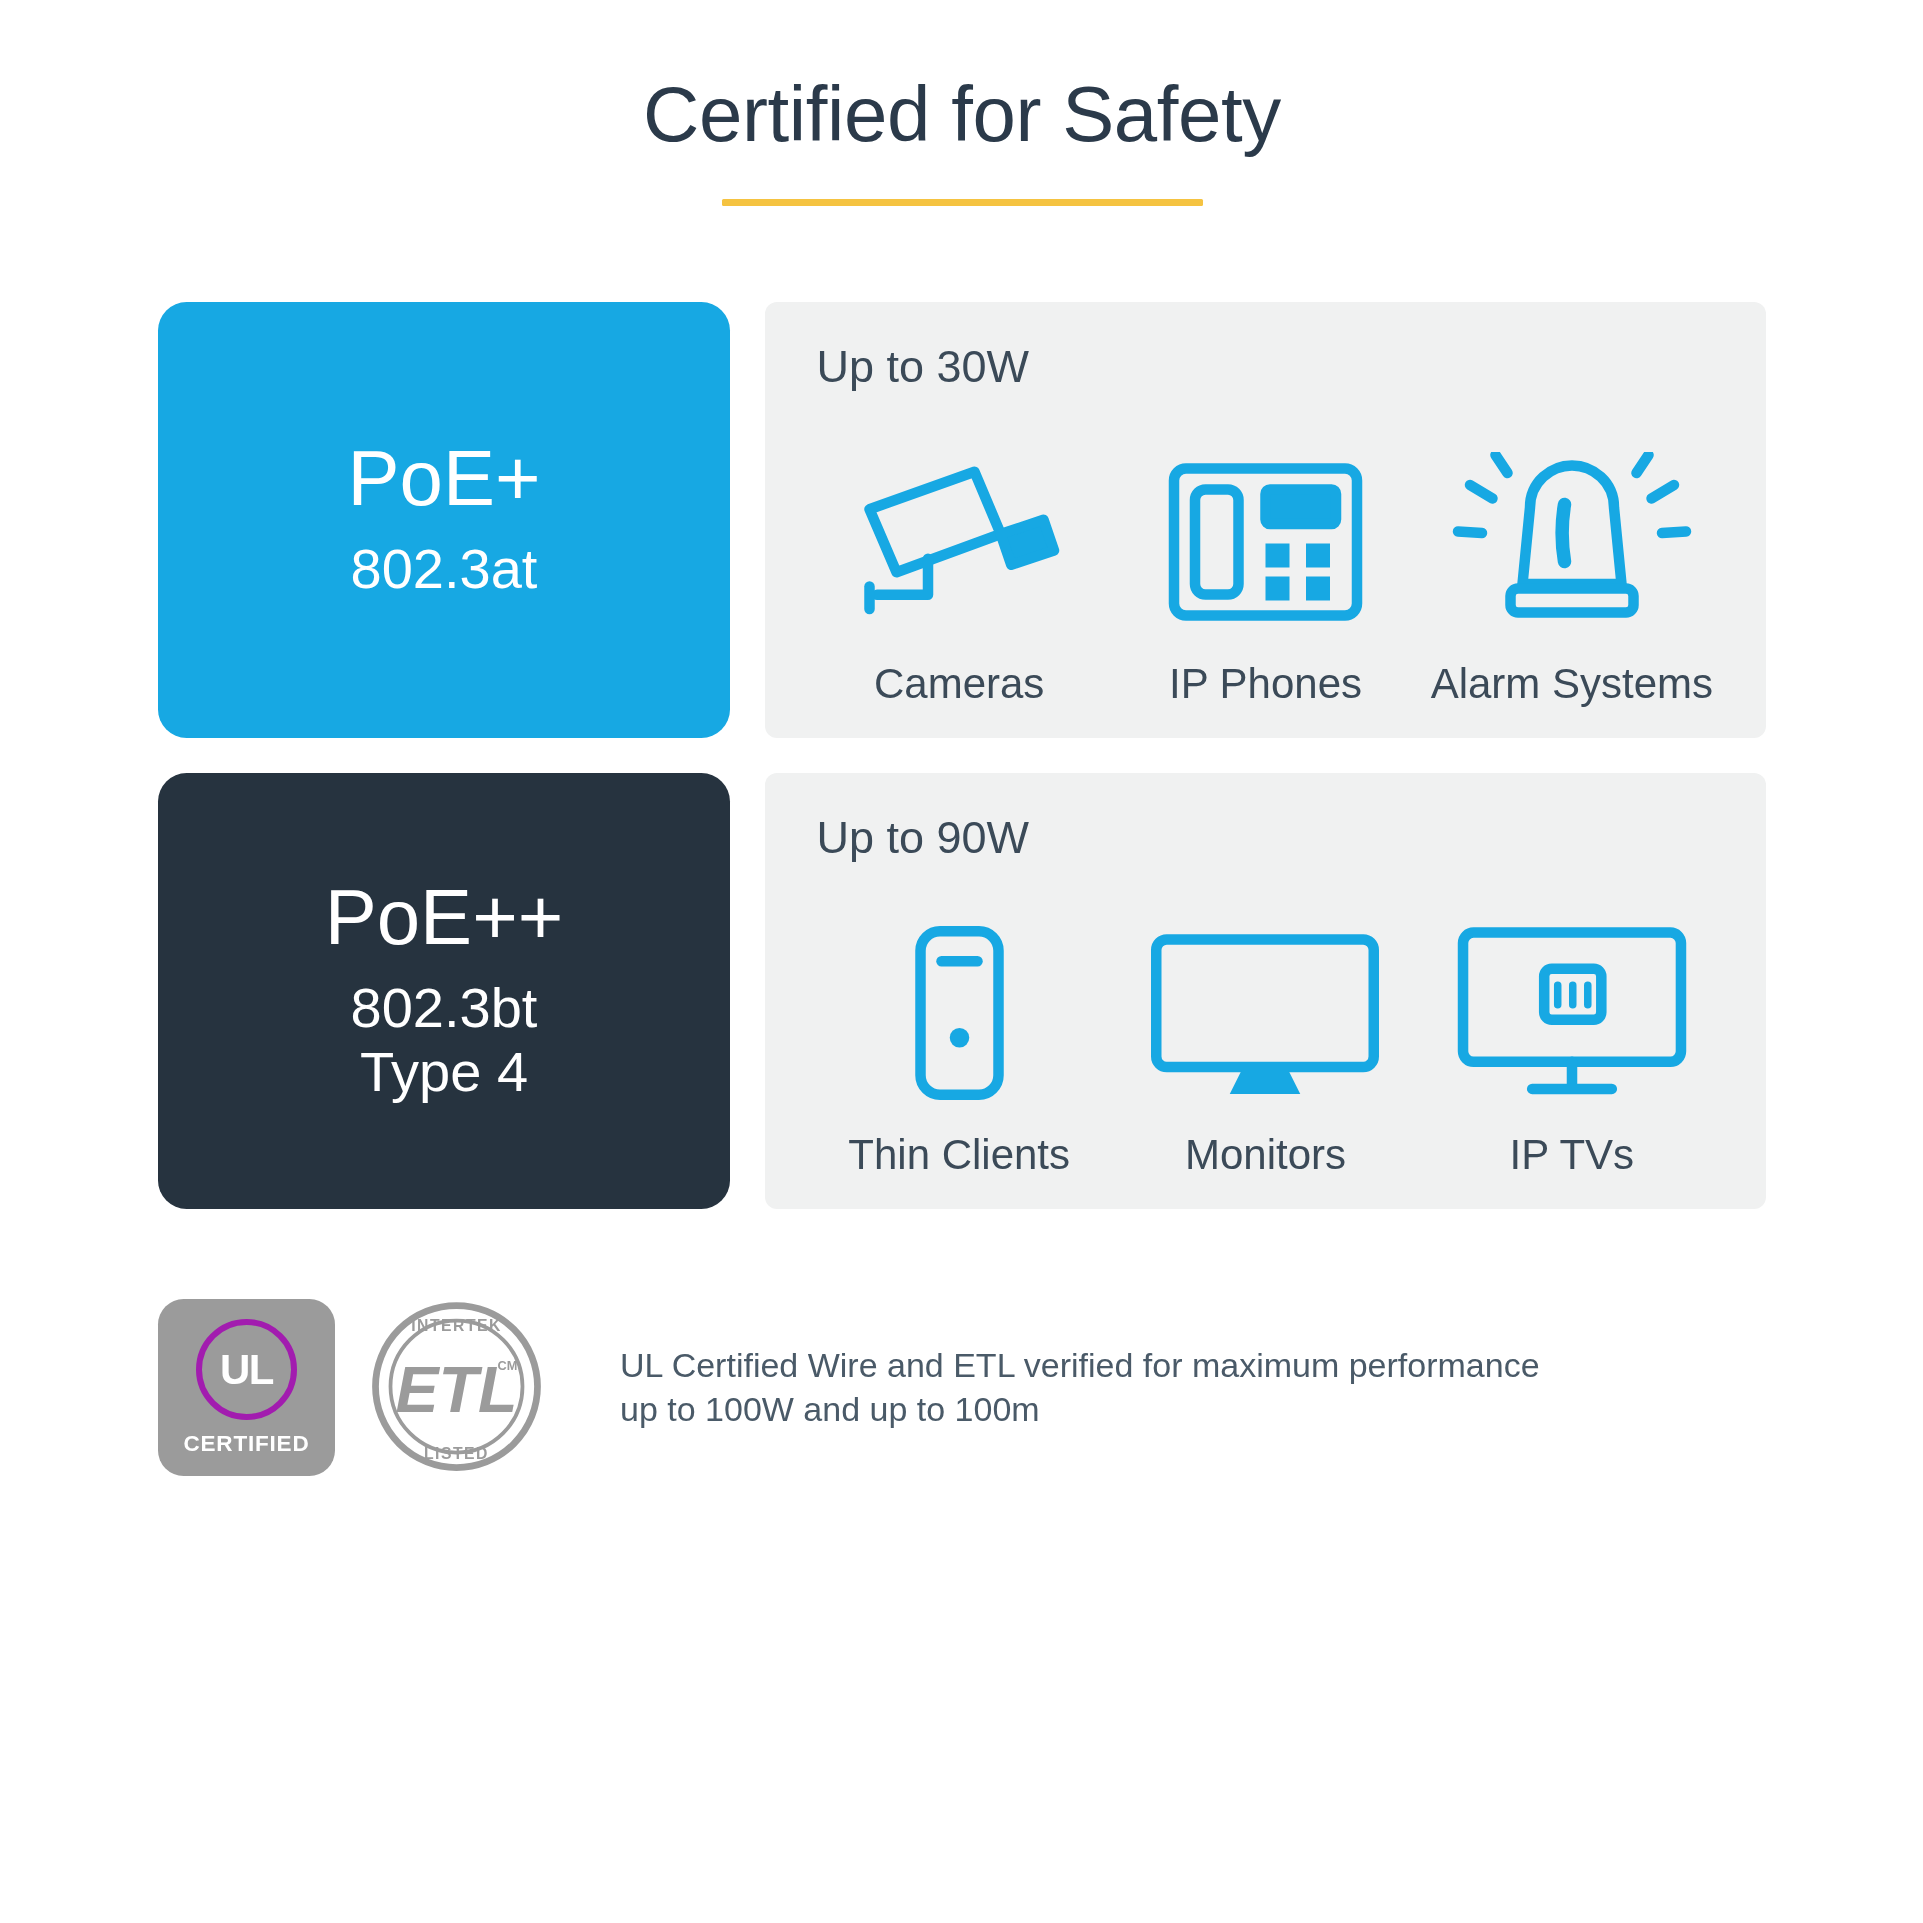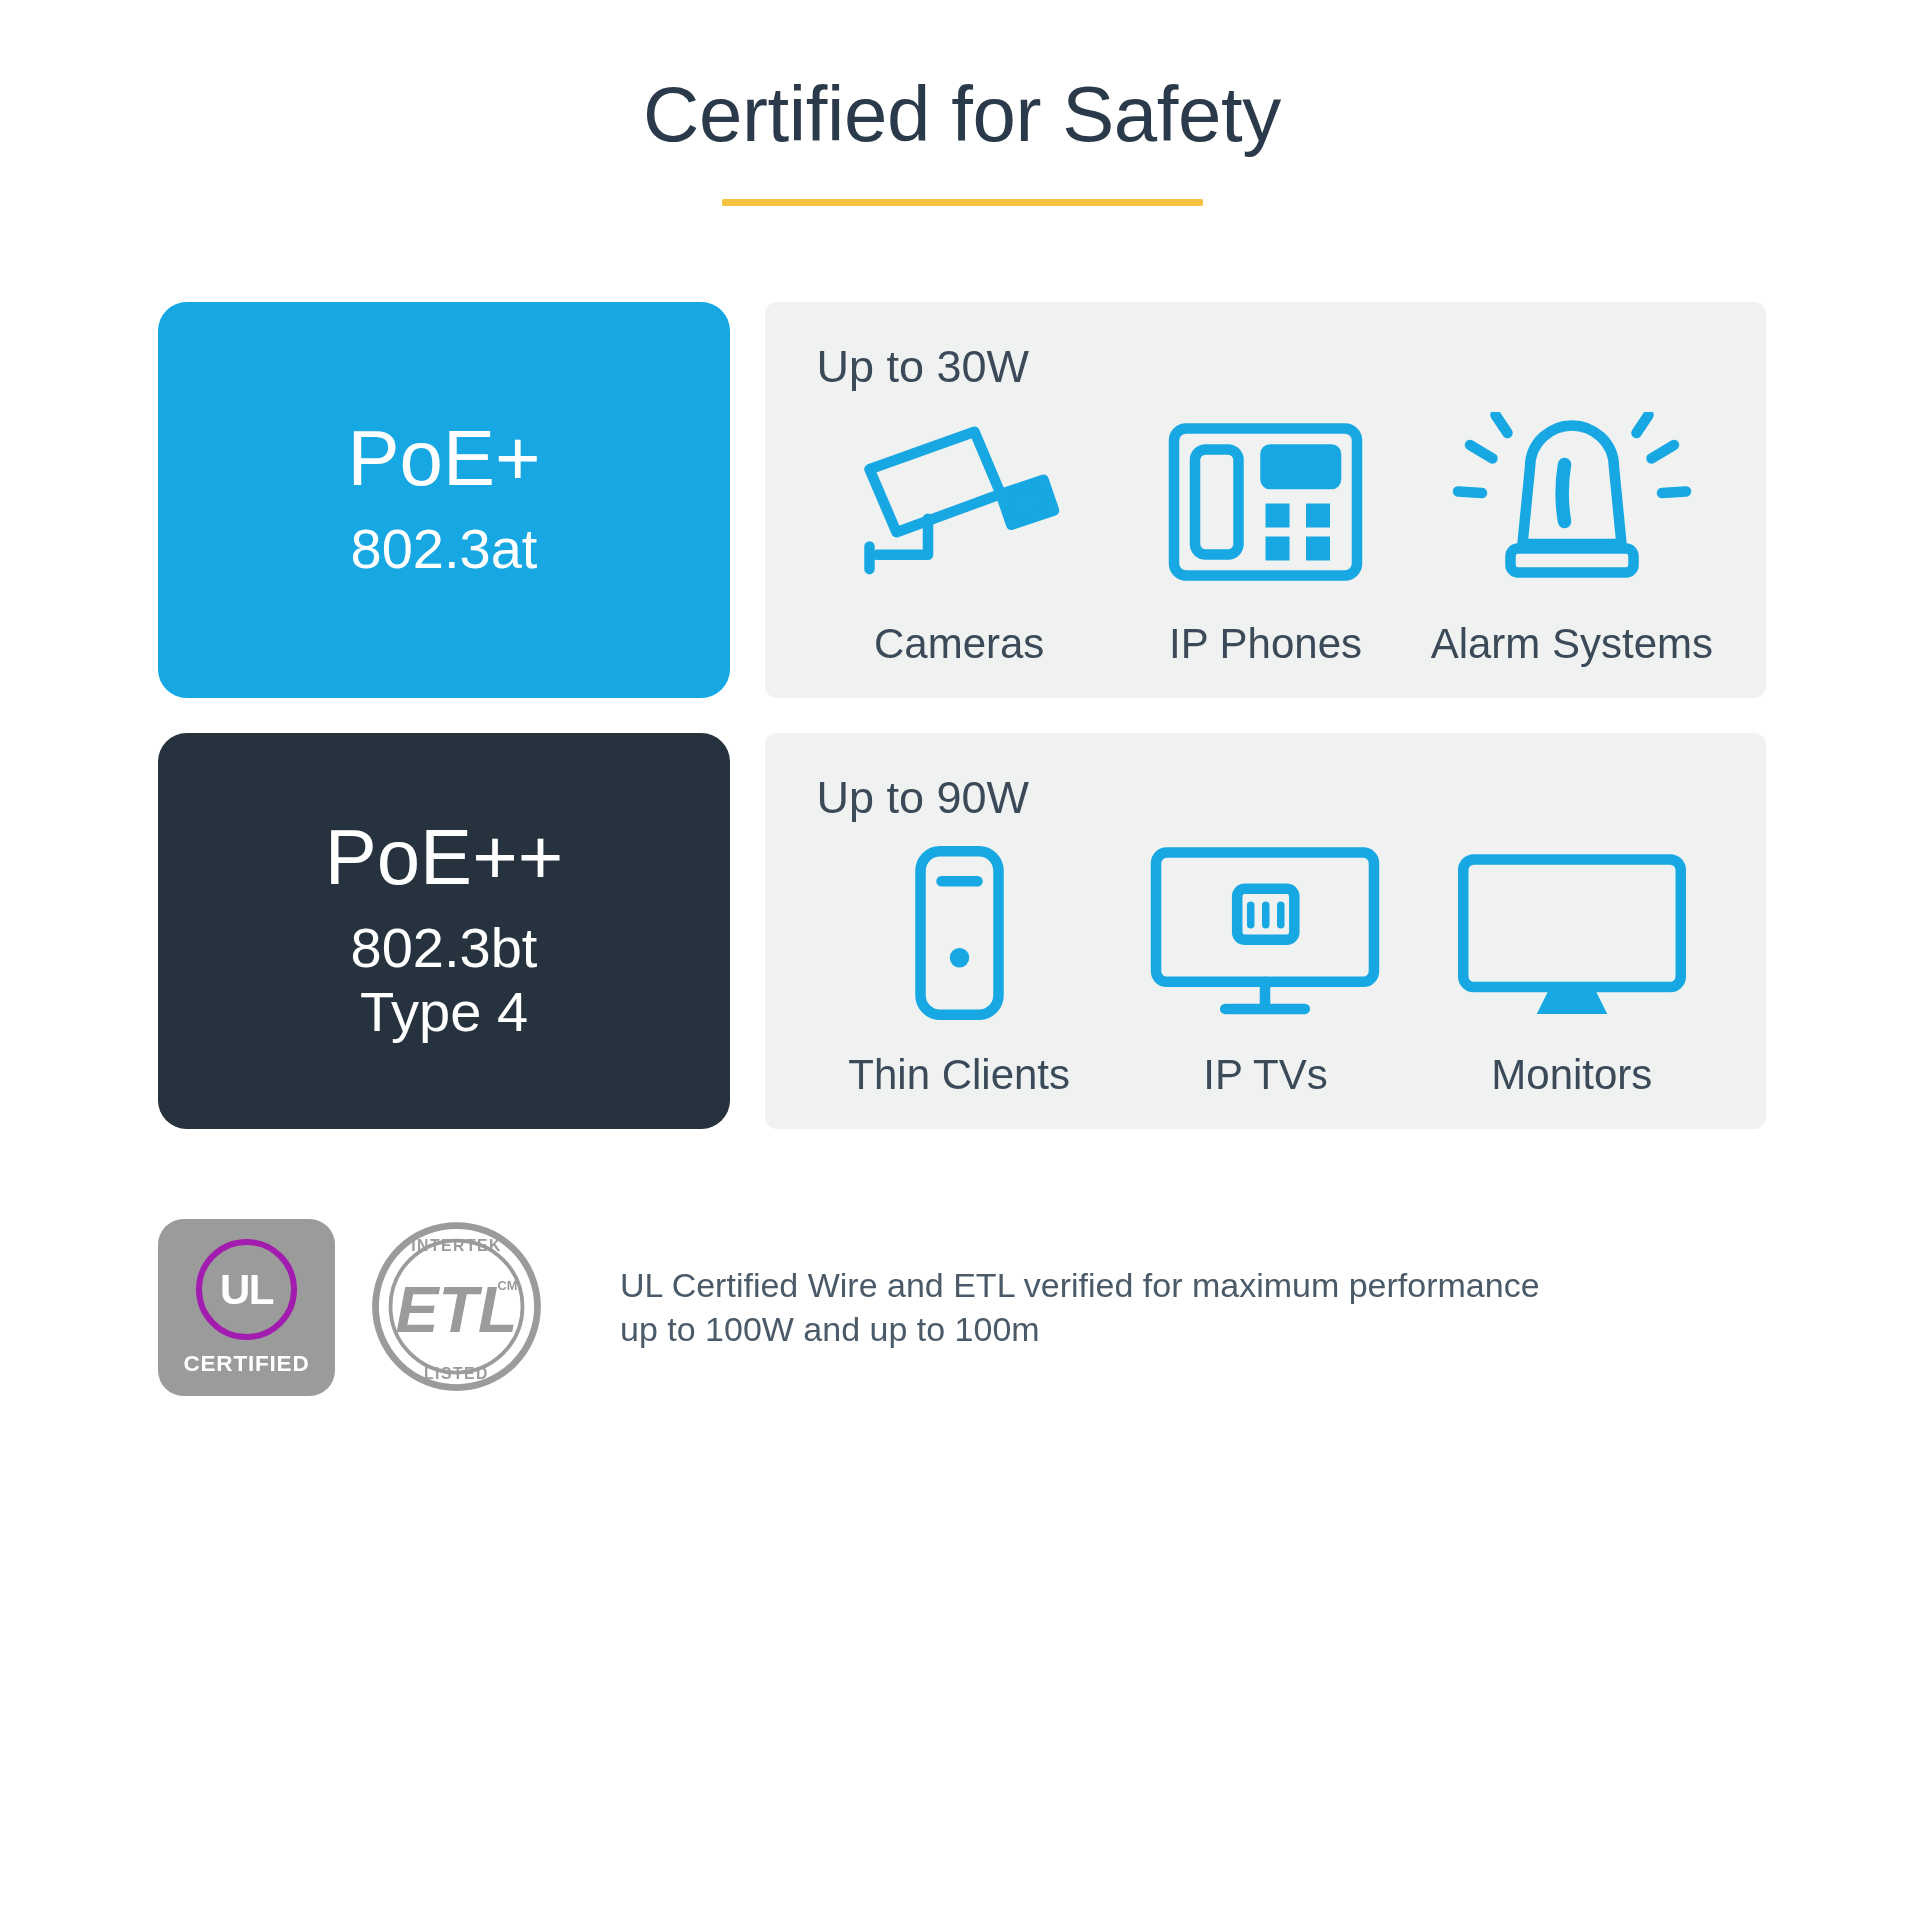--- a/index.html
+++ b/index.html
@@ -85,20 +85,21 @@
     text-align: center;
   }
   .panel {
     flex: 1 1 auto;
     background: #f0f1f1;
     border-radius: 12px;
     padding: 33px 41px 30px 41px;
     box-sizing: border-box;
     display: flex;
     flex-direction: column;
+    gap: 40px;
   }
   .panel-heading {
     font-size: 45px;
     color: #3b4a58;
     font-weight: 400;
     margin: 6px 0 0 10.5px;
   }
   .items {
     flex: 1 1 auto;
     display: flex;
@@ -268,43 +269,43 @@
                   <path d="M66 56 L114 56"></path>
                   <circle cx="90" cy="158" r="13" fill="#17a8e3" stroke="none"></circle>
                 </g>
               </svg>
             </div>
             <div class="item-label">Thin Clients</div>
           </div>
 
           <div class="item">
             <div class="icon-wrap">
+              <svg width="248" height="180" viewBox="0 0 330 240" fill="none" xmlns="http://www.w3.org/2000/svg">
+                <g stroke="#17a8e3" stroke-width="14" stroke-linejoin="round" stroke-linecap="round" fill="none">
+                  <rect x="20" y="22" width="290" height="170" rx="14"></rect>
+                  <path d="M134 196 L196 196 L212 228 L118 228 Z" fill="#17a8e3" stroke="none"></path>
+                </g>
+              </svg>
+            </div>
+            <div class="item-label">Monitors</div>
+          </div>
+
+          <div class="item">
+            <div class="icon-wrap">
               <svg width="248" height="188" viewBox="0 0 330 250" fill="none" xmlns="http://www.w3.org/2000/svg">
                 <g stroke="#17a8e3" stroke-width="14" stroke-linejoin="round" stroke-linecap="round" fill="none">
                   <rect x="20" y="18" width="290" height="172" rx="14"></rect>
                   <rect x="128" y="66" width="76" height="68" rx="10"></rect>
                   <path d="M146 88 L146 114 M166 88 L166 114 M186 88 L186 114" stroke-width="10"></path>
                   <path d="M165 190 L165 222"></path>
                   <path d="M112 226 L218 226"></path>
                 </g>
               </svg>
             </div>
             <div class="item-label">IP TVs</div>
-          </div>
-
-          <div class="item">
-            <div class="icon-wrap">
-              <svg width="248" height="180" viewBox="0 0 330 240" fill="none" xmlns="http://www.w3.org/2000/svg">
-                <g stroke="#17a8e3" stroke-width="14" stroke-linejoin="round" stroke-linecap="round" fill="none">
-                  <rect x="20" y="22" width="290" height="170" rx="14"></rect>
-                  <path d="M134 196 L196 196 L212 228 L118 228 Z" fill="#17a8e3" stroke="none"></path>
-                </g>
-              </svg>
-            </div>
-            <div class="item-label">Monitors</div>
           </div>
 
         </div>
       </div>
     </div>
 
   </div>
 
   <div class="certs">
 

